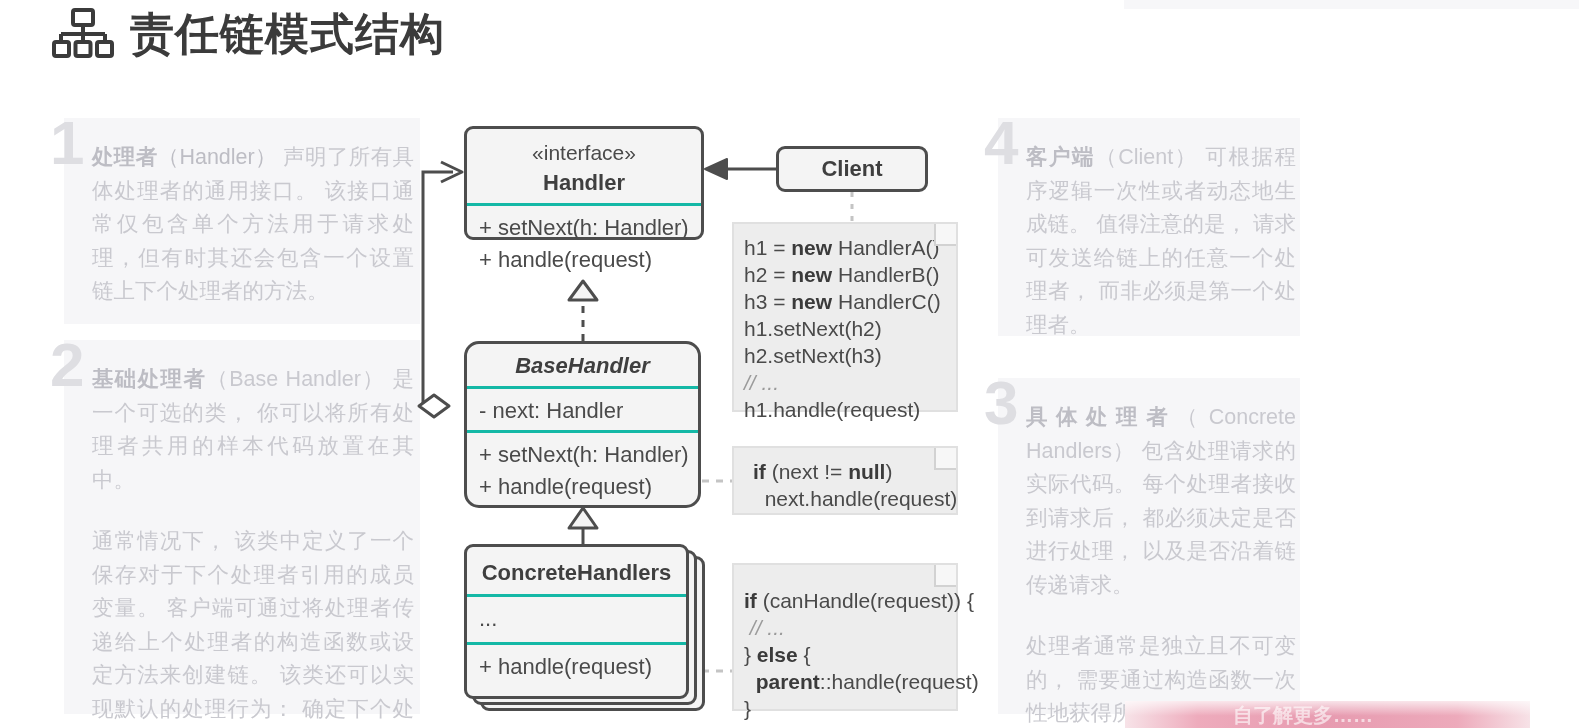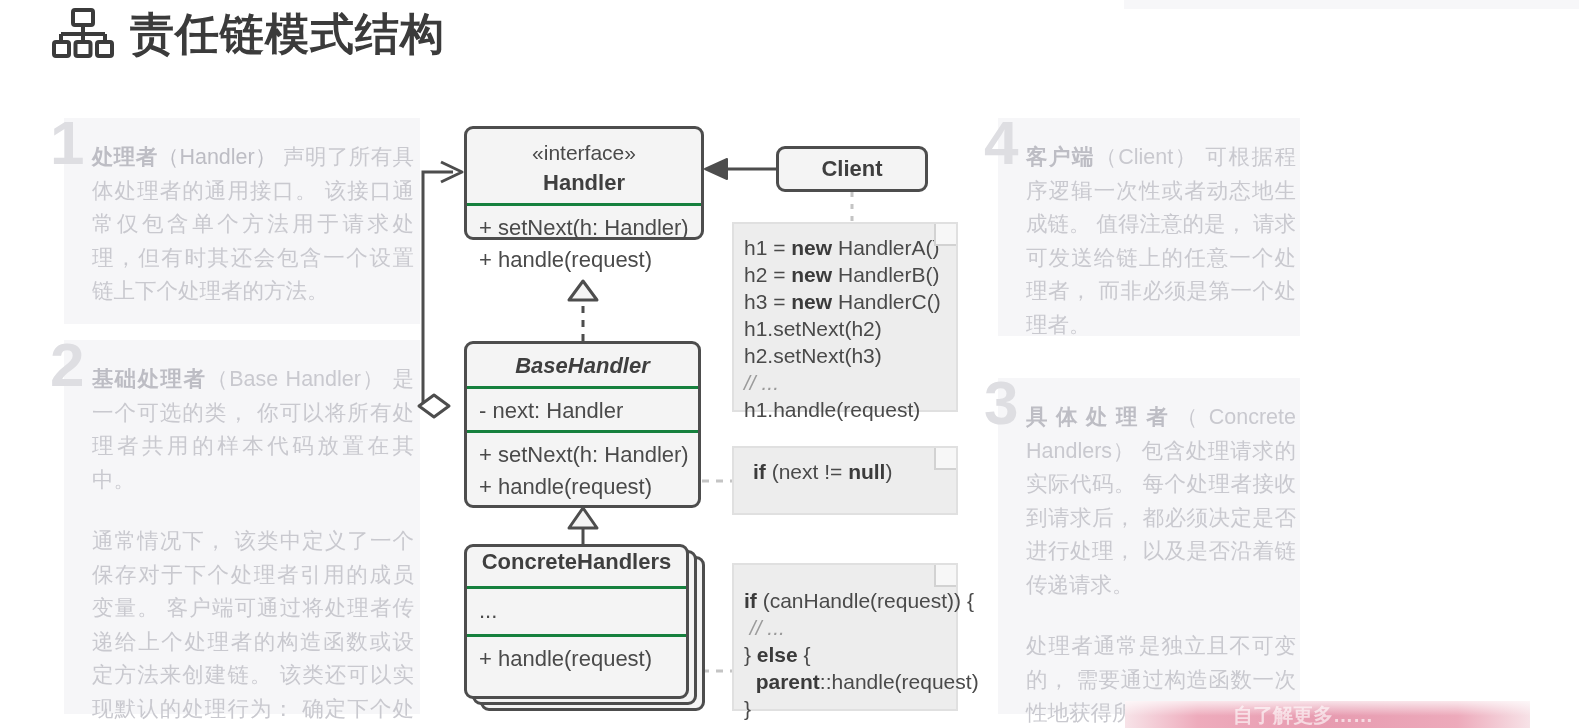--- a/index.html
+++ b/index.html
@@ -55,44 +55,44 @@
   .spread{letter-spacing:6px;}
 
   
   .uml{position:absolute;left:0;top:0;width:1579px;height:728px;
        pointer-events:none;}
   .box{
     position:absolute;background:#f4f4f4;border:3px solid #4d4d4d;
     border-radius:9px;box-sizing:border-box;
   }
   .box .sec{
-    border-top:3px solid #15803d;box-sizing:border-box;position:relative;
+    border-top:3px solid #14b8a6;box-sizing:border-box;position:relative;
   }
   .box .sec:first-child{border-top:none;}
   .row{
     font-size:22px;color:#4a4a4a;line-height:30px;white-space:nowrap;
   }
   .hdr{
     text-align:center;font-weight:bold;color:#3f3f3f;
   }
   .stereo{font-weight:normal;font-size:21px;color:#4a4a4a;}
   .italic{font-style:italic;}
   .memb{padding:6px 0 6px 12px;}
   .memb .row{padding:1px 0;}
 
   
   #handlerBox{left:464px;top:126px;width:240px;height:114px;}
   #handlerBox .sec1{height:74px;padding-top:9px;}
-  #baseBox{left:464px;top:341px;width:237px;height:167px;}
+  #baseBox{left:464px;top:341px;width:237px;height:167px;border-radius:15px;}
   #baseBox .sec1{height:42px;padding-top:7px;}
   #baseBox .sec2{height:44px;}
   #concStack3{left:480px;top:556px;width:225px;height:155px;}
   #concStack2{left:472px;top:550px;width:225px;height:155px;}
   #concBox{left:464px;top:544px;width:225px;height:155px;}
-  #concBox .sec1{height:39px;}
+  #concBox .sec1{height:47px;padding-top:11px;}
   #concBox .sec2{height:48px;}
   #clientBox{left:776px;top:146px;width:152px;height:46px;
              display:flex;align-items:center;justify-content:center;}
 
   
   .note{
     position:absolute;background:#ededed;border:2px solid #e0e0e0;
     box-sizing:border-box;
   }
   .note .fold{
@@ -269,21 +269,21 @@
 <div class="box" id="clientBox">
   <div class="row hdr">Client</div>
 </div>
 
 <div class="note" id="note1">
   <div class="fold"></div>
   <div class="code" id="note1code"><div><span>h1 = </span><b>new</b><span> HandlerA()</span></div><div><span>h2 = </span><b>new</b><span> HandlerB()</span></div><div><span>h3 = </span><b>new</b><span> HandlerC()</span></div><div><span>h1.setNext(h2)</span></div><div><span>h2.setNext(h3)</span></div><div><i>// ...</i></div><div><span>h1.handle(request)</span></div></div>
 </div>
 <div class="note" id="note2">
   <div class="fold"></div>
-  <div class="code" id="note2code"><div><b>if</b><span> (next != </span><b>null</b><span>)</span></div></div>
+  <div class="code" id="note2code"><div><b>if</b><span> (next != </span><b>null</b><span>)</span></div><div><span>  next.handle(request)</span></div></div>
 </div>
 <div class="note" id="note3">
   <div class="fold"></div>
   <div class="code" id="note3code"><div><b>if</b><span> (canHandle(request)) {</span></div><div><i> // ...</i></div><div><span>} </span><b>else</b><span> {</span></div><div><span>  </span><b>parent</b><span>::handle(request)</span></div><div><span>}</span></div></div>
 </div>
 
 <div class="banner">
   <div class="banner-text">自了解更多……</div>
   <div class="banner-fade"></div>
 </div>

